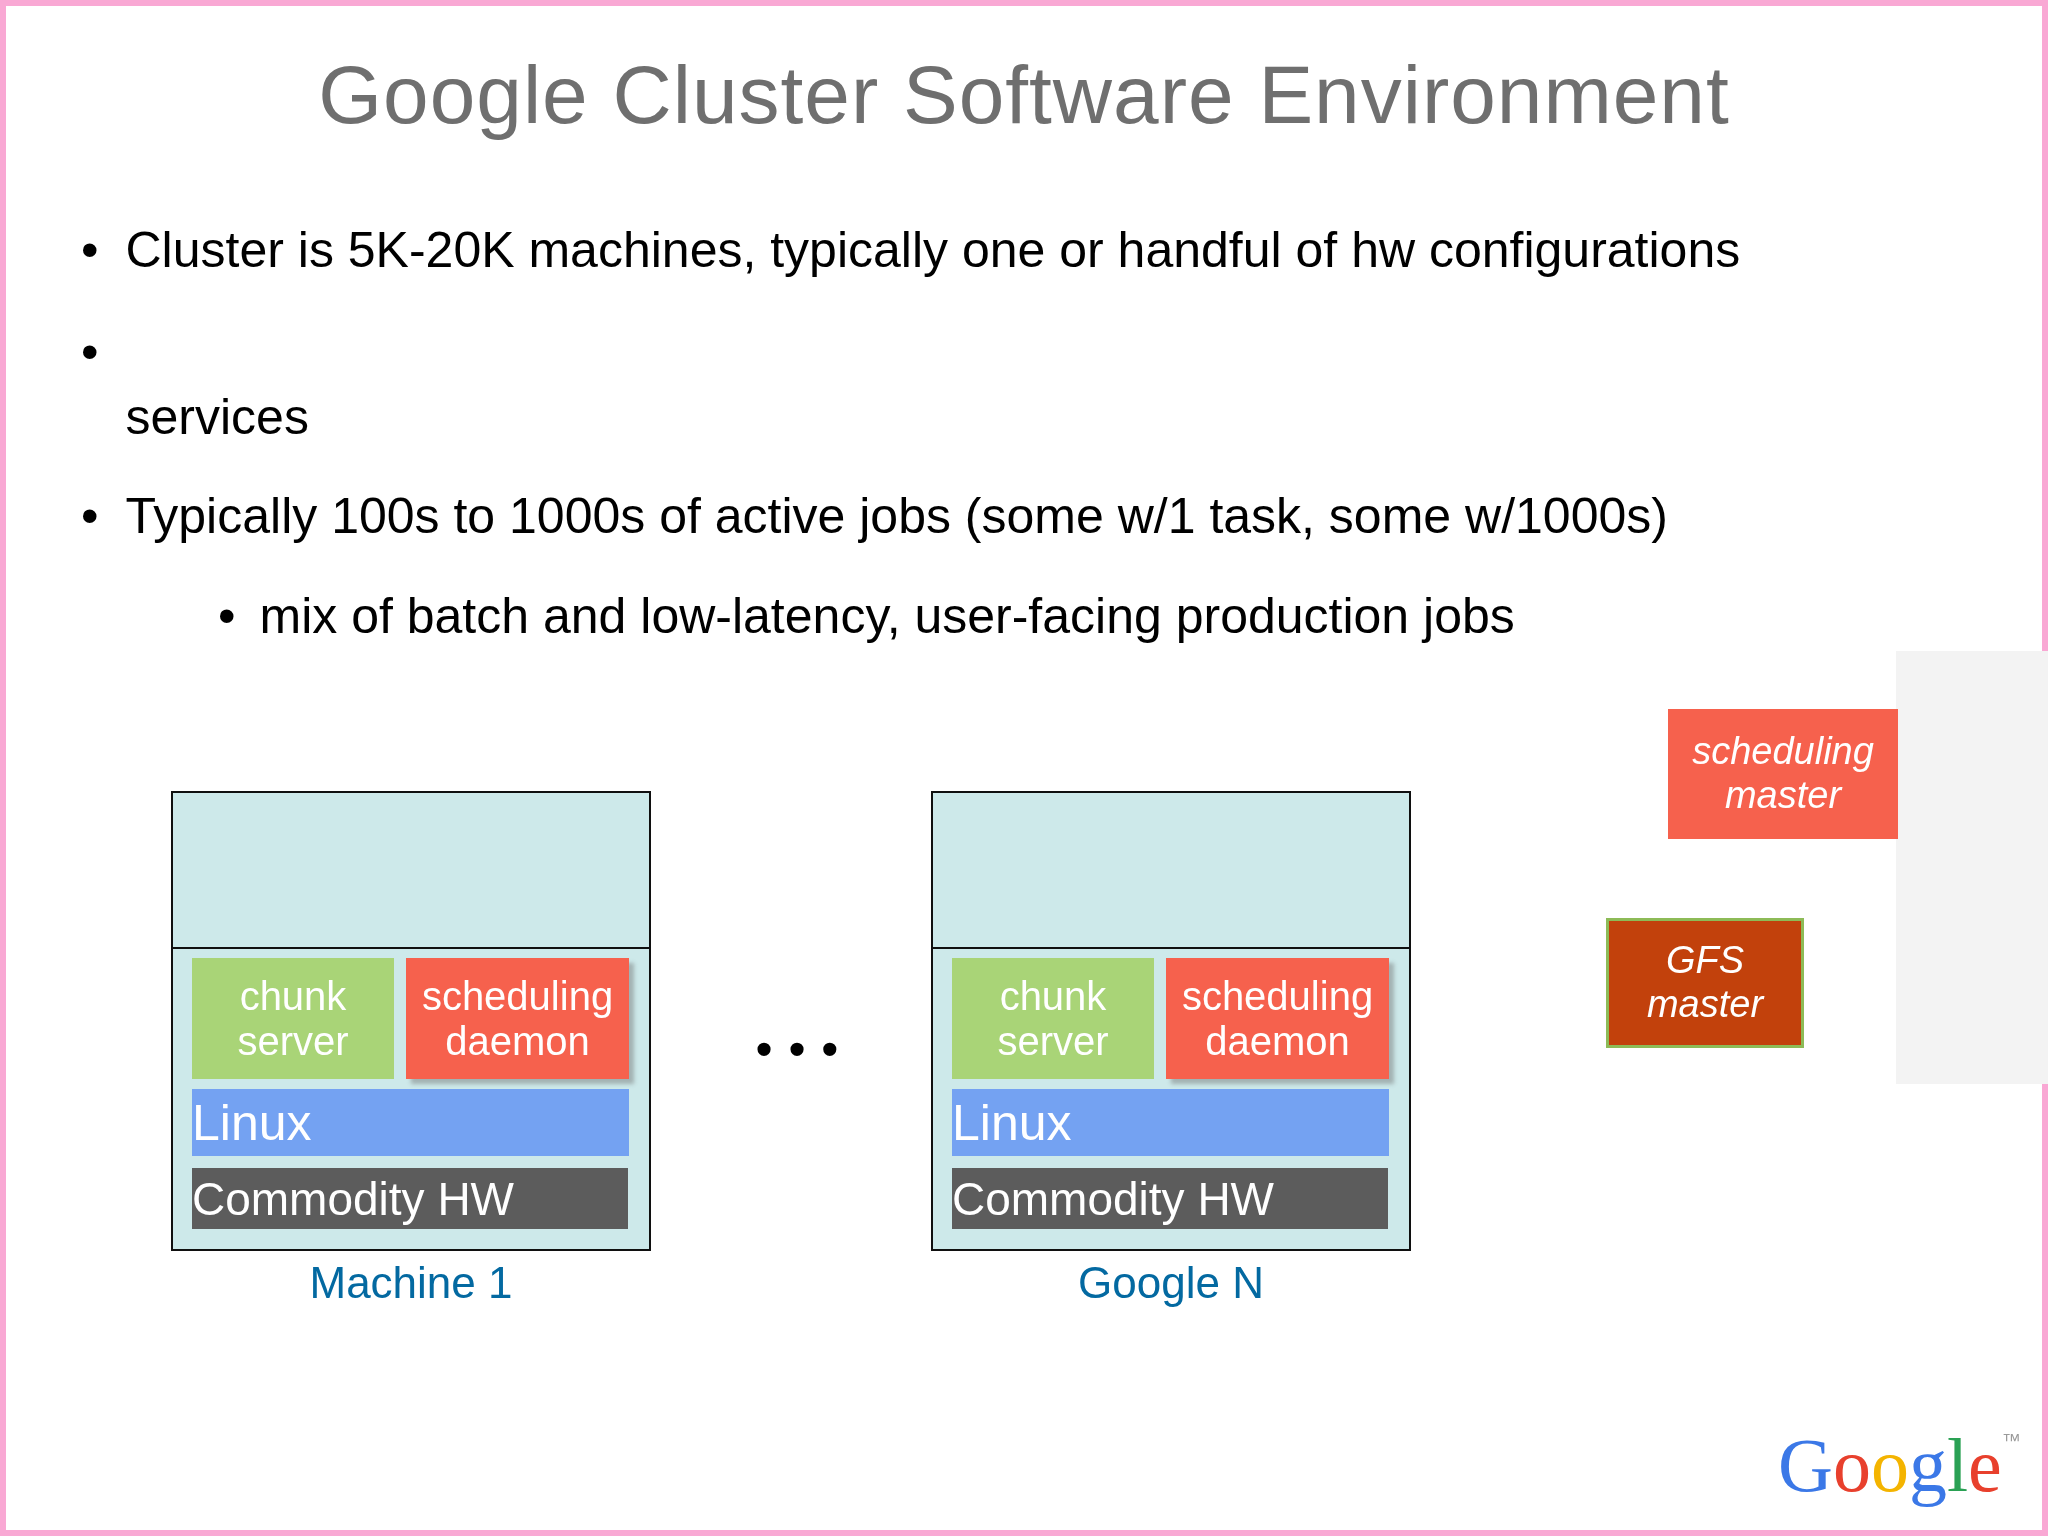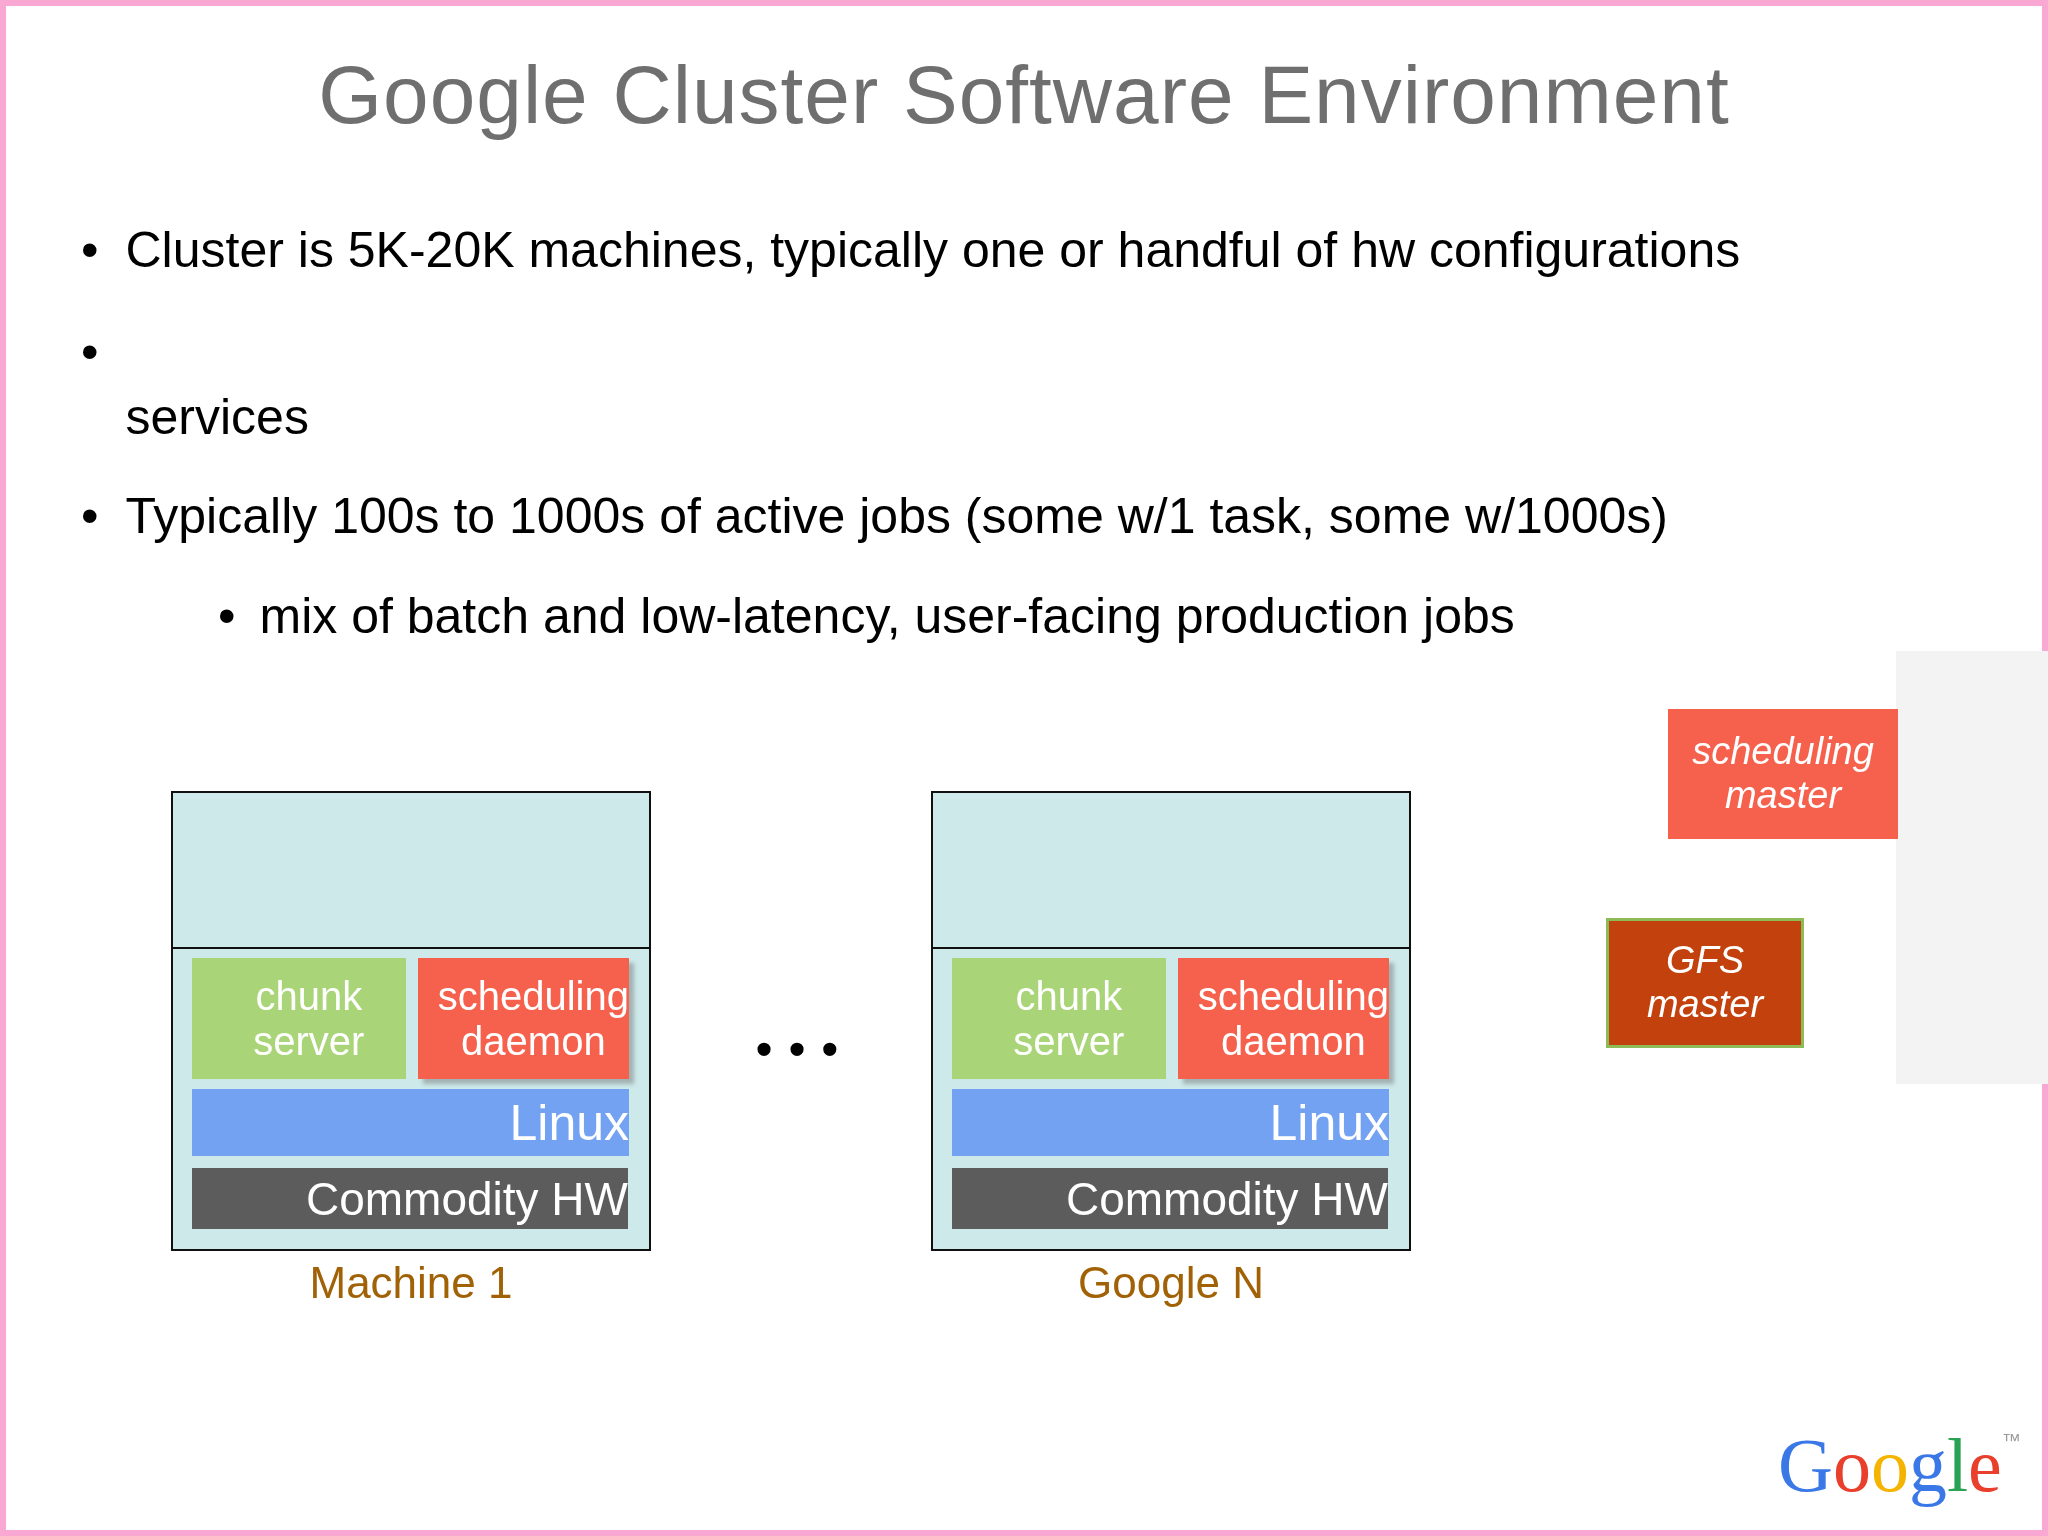--- a/index.html
+++ b/index.html
@@ -80,24 +80,23 @@
   }
   .machine .proc-row {
     display: flex;
     margin: 9px 20px 0 19px;
     gap: 12px;
     height: 121px;
   }
   .inner-box {
     display: flex;
     align-items: center;
-    justify-content: flex-end;
+    justify-content: flex-start;
     text-align: center;
     color: #ffffff;
-    padding-left: 20px;
   }
   .chunk-box {
     width: 202px;
     background: #a9d477;
     font-size: 40px;
     line-height: 1.12;
   }
   .daemon-box {
     flex: 1;
     background: #f6614d;
@@ -116,21 +115,21 @@
     height: 61px;
     background: #5c5c5c;
     font-size: 46px;
   }
   .machine-label {
     position: absolute;
     top: 1252px;
     width: 480px;
     text-align: center;
     font-size: 44px;
-    color: #a16207;
+    color: #0369a1;
   }
   .machine-label-1 { left: 165px; }
   .machine-label-n { left: 925px; }
   
   .ellipsis {
     position: absolute;
     left: 742px;
     top: 1016px;
     width: 100px;
     text-align: center;

